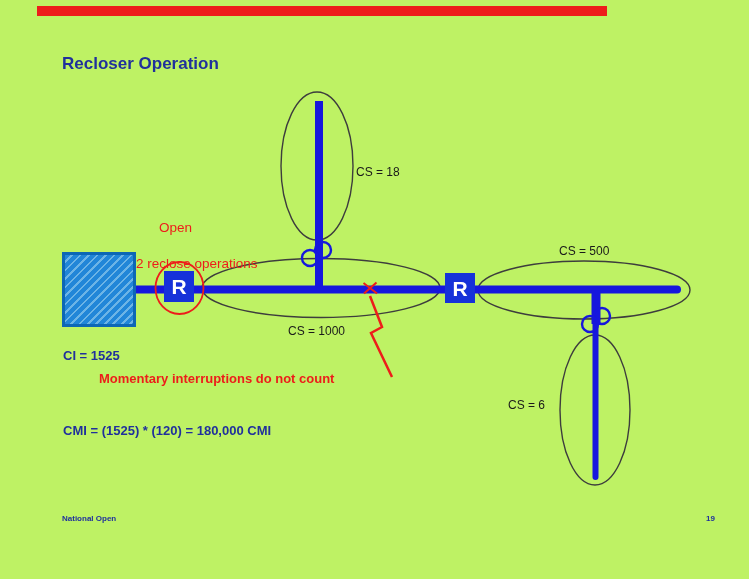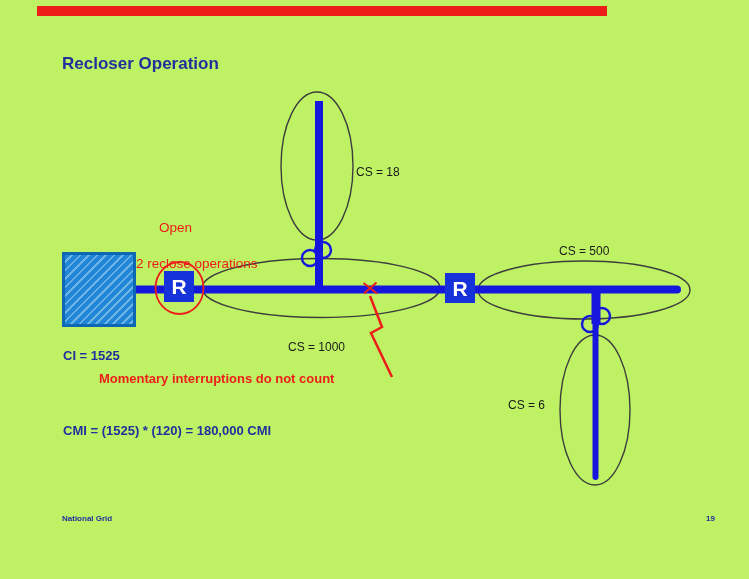--- a/index.html
+++ b/index.html
@@ -45,21 +45,21 @@
     color:#ffffff;font-weight:bold;font-size:21px;
     line-height:1;
   }
   #rbox1{left:164px;top:271px;width:30px;height:31px;}
   #rbox2{left:445px;top:273px;width:30px;height:30px;}
   .red-note{color:var(--accent-red);font-size:13.5px;white-space:nowrap;}
   #open-line1{left:159px;top:220px;}
   #open-line2{left:136px;top:240px;margin-top:16px;}
   .cs-label{color:var(--label-black);font-size:12px;white-space:nowrap;}
   #cs-top{left:356px;top:165px;}
-  #cs-main{left:288px;top:340px;}
+  #cs-main{left:288px;top:324px;}
   #cs-right{left:559px;top:244px;}
   #cs-bottom{left:508px;top:398px;}
   .note{font-size:13px;font-weight:bold;white-space:nowrap;text-align:center;}
   .note.blue{color:var(--navy);}
   .note.red{color:var(--accent-red);}
   #note-ci{left:63px;top:348px;}
   #note-momentary{left:63px;top:371px;padding-left:36px;}
   #note-duration{left:63px;top:400px;}
   #note-cmi{left:63px;top:423px;}
   #footer-brand{
@@ -117,16 +117,16 @@
 
   <div id="cs-top" class="abs cs-label">CS = 18</div>
   <div id="cs-main" class="abs cs-label">CS = 1000</div>
   <div id="cs-right" class="abs cs-label">CS = 500</div>
   <div id="cs-bottom" class="abs cs-label">CS = 6</div>
 
   <div id="note-ci" class="abs note blue">CI = 1525</div>
   <div id="note-momentary" class="abs note red">Momentary interruptions do not count</div>
   <div id="note-cmi" class="abs note blue">CMI = (1525) * (120) = 180,000 CMI</div>
 
-  <div id="footer-brand" class="abs">National Grid</div>
+  <div id="footer-brand" class="abs">National Open</div>
   <div id="footer-page" class="abs">19</div>
 
 </div>
 
 </body></html>

